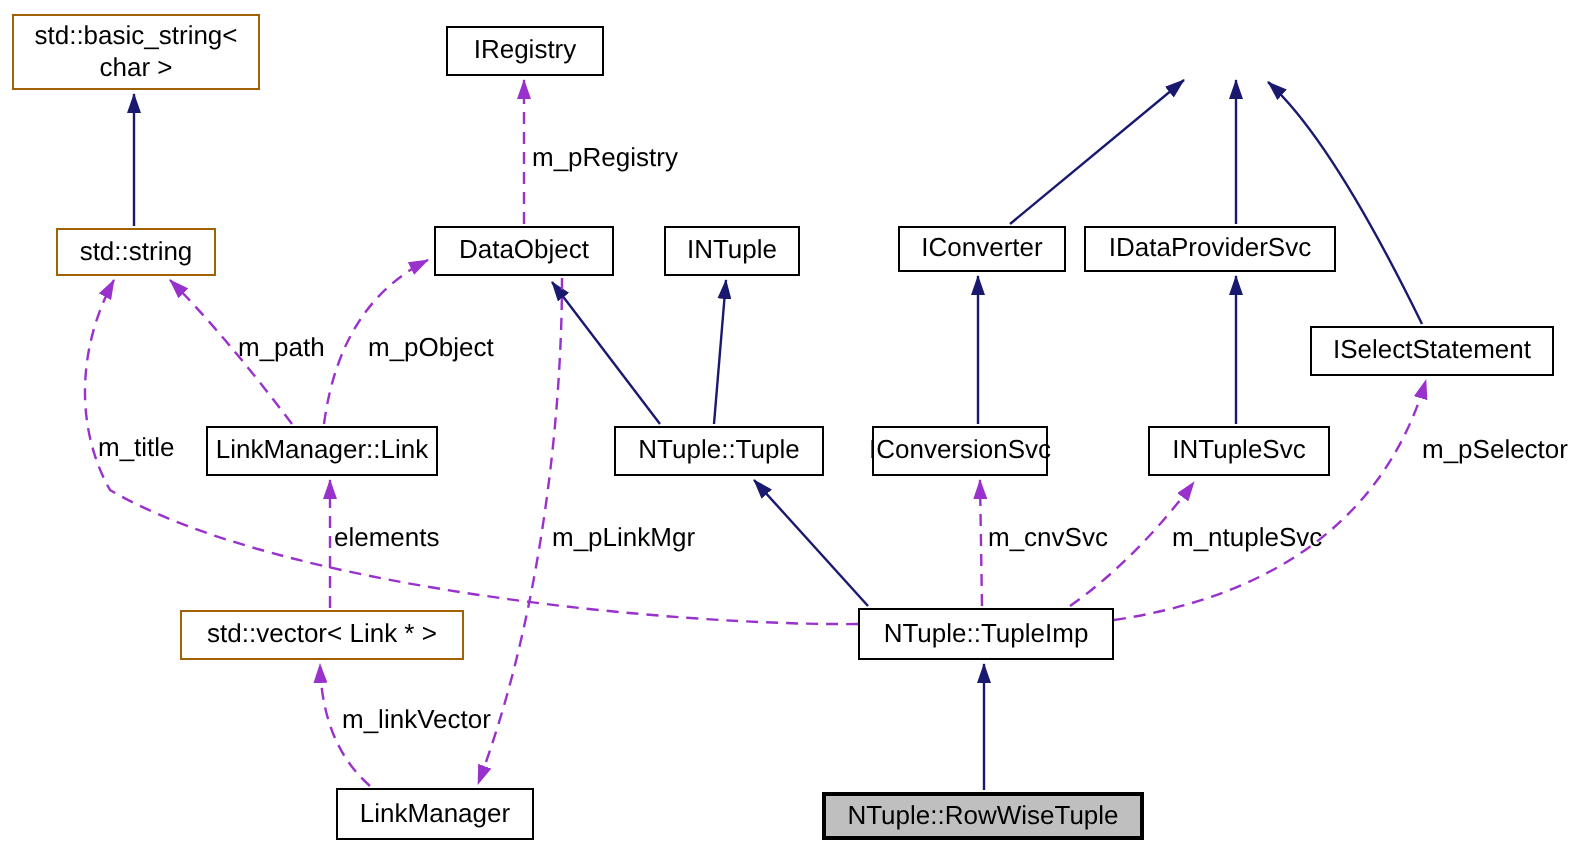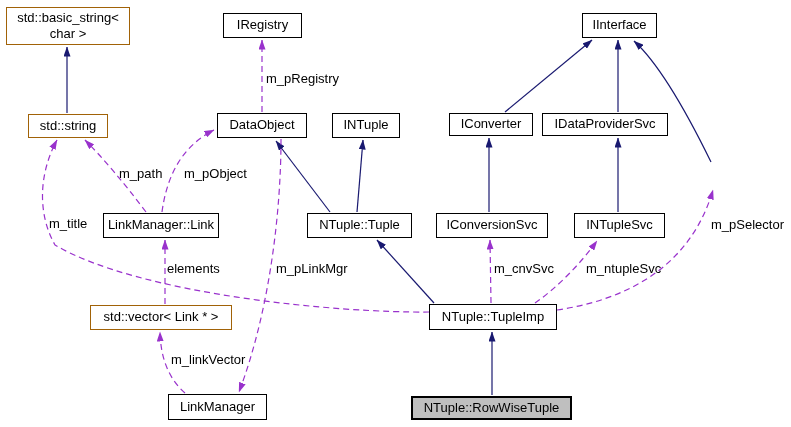--- a/index.html
+++ b/index.html
@@ -68,29 +68,29 @@
       <path d="M 165,304 L 165,240" fill="none" stroke-width="1.2" stroke="#9932cc" stroke-dasharray="6 4" marker-end="url(#mk-usage)"></path>
       <path d="M 281,139 C 281,210 270,310 239,392" fill="none" stroke-width="1.2" stroke="#9932cc" stroke-dasharray="6 4" marker-end="url(#mk-usage)"></path>
       <path d="M 185,393 Q 161,372 160,332" fill="none" stroke-width="1.2" stroke="#9932cc" stroke-dasharray="6 4" marker-end="url(#mk-usage)"></path>
       <path d="M 491,303 L 490,240" fill="none" stroke-width="1.2" stroke="#9932cc" stroke-dasharray="6 4" marker-end="url(#mk-usage)"></path>
       <path d="M 535,303 C 558,287 580,264 597,241" fill="none" stroke-width="1.2" stroke="#9932cc" stroke-dasharray="6 4" marker-end="url(#mk-usage)"></path>
       <path d="M 557,310 C 625,300 690,268 713,190" fill="none" stroke-width="1.2" stroke="#9932cc" stroke-dasharray="6 4" marker-end="url(#mk-usage)"></path>
     </svg>
     <div class="node external" style="left: 6px; top: 7px; width: 124px; height: 38px;">std::basic_string&lt;
 char &gt;</div>
     <div class="node" style="left: 223px; top: 13px; width: 79px; height: 25px;">IRegistry</div>
-    <div class="node" style="left: 582px; top: 13px; width: 75px; height: 25px;">IInterface</div>
     <div class="node external" style="left: 28px; top: 114px; width: 80px; height: 24px;">std::string</div>
     <div class="node" style="left: 217px; top: 113px; width: 90px; height: 25px;">DataObject</div>
     <div class="node" style="left: 332px; top: 113px; width: 68px; height: 25px;">INTuple</div>
     <div class="node" style="left: 449px; top: 113px; width: 84px; height: 23px;">IConverter</div>
     <div class="node" style="left: 542px; top: 113px; width: 126px; height: 23px;">IDataProviderSvc</div>
+    <div class="node" style="left: 655px; top: 163px; width: 122px; height: 25px;">ISelectStatement</div>
     <div class="node" style="left: 103px; top: 213px; width: 116px; height: 25px;">LinkManager::Link</div>
     <div class="node" style="left: 307px; top: 213px; width: 105px; height: 25px;">NTuple::Tuple</div>
-    <div class="node" style="left: 436px; top: 213px; width: 112px; height: 25px;">IConversionSvc</div>
+    <div class="node" style="left: 436px; top: 213px; width: 88px; height: 25px;">IConversionSvc</div>
     <div class="node" style="left: 574px; top: 213px; width: 91px; height: 25px;">INTupleSvc</div>
     <div class="node" style="left: 429px; top: 304px; width: 128px; height: 26px;">NTuple::TupleImp</div>
     <div class="node external" style="left: 90px; top: 305px; width: 142px; height: 25px;">std::vector&lt; Link * &gt;</div>
     <div class="node" style="left: 168px; top: 394px; width: 99px; height: 26px;">LinkManager</div>
     <div class="node focus" style="left: 411px; top: 396px; width: 161px; height: 24px;">NTuple::RowWiseTuple</div>
     <span class="edge-label" style="left: 266px; top: 71px;">m_pRegistry</span>
     <span class="edge-label" style="left: 119px; top: 166px;">m_path</span>
     <span class="edge-label" style="left: 184px; top: 166px;">m_pObject</span>
     <span class="edge-label" style="left: 49px; top: 216px;">m_title</span>
     <span class="edge-label" style="left: 167px; top: 261px;">elements</span>

